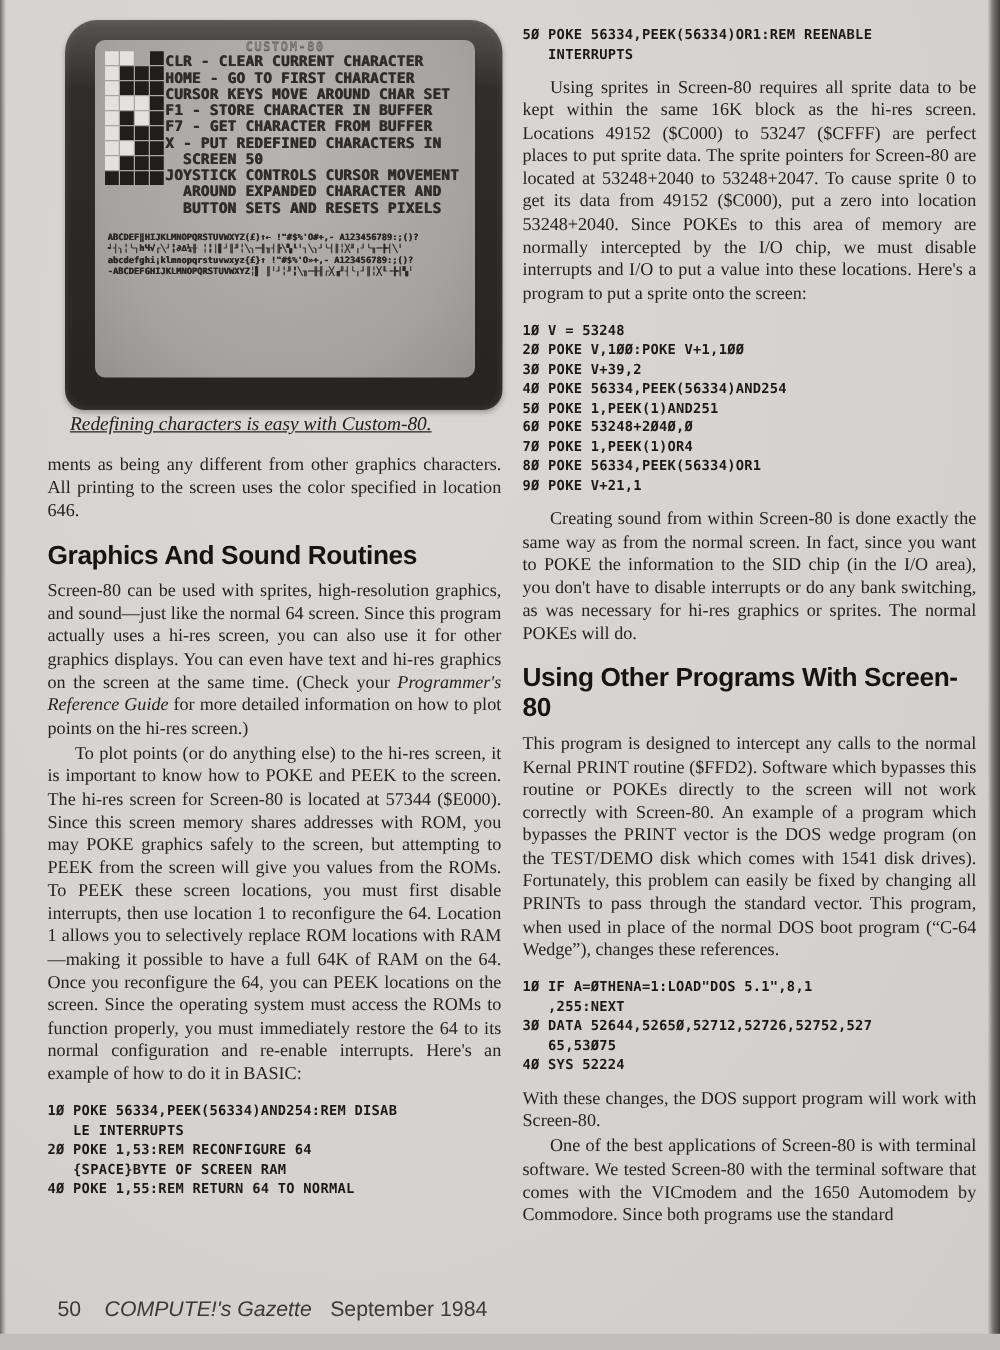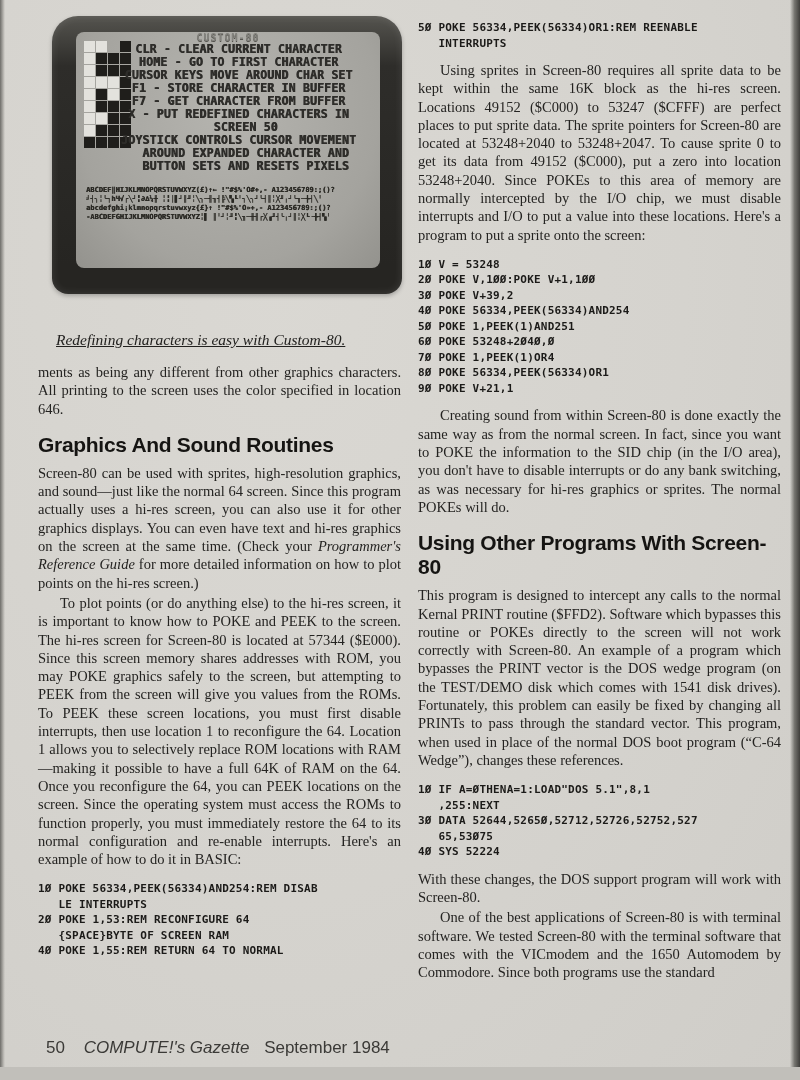--- a/index.html
+++ b/index.html
@@ -9,35 +9,35 @@
   .edge-left{position:absolute;left:0;top:0;width:5px;height:100%;
     background:linear-gradient(90deg,#6e6d69,#b9b7b2 70%,rgba(185,183,178,0));}
   .edge-right{position:absolute;right:0;top:0;width:10px;height:100%;
     background:linear-gradient(270deg,#3e3d3a,#767570 55%,rgba(200,198,193,0));}
   .bottom-band{position:absolute;left:0;bottom:0;width:100%;height:13px;background:#c1bfba;}
   .col{position:absolute;top:14px;width:363px;}
   .col-left{left:38px;}
   .col-right{left:418px;top:20px;}
   
   .photo{position:relative;height:304px;margin-bottom:8px;}
-  .monitor{position:absolute;left:14px;top:2px;width:350px;height:278px;
+  .monitor{position:absolute;left:14px;top:2px;width:350px;height:312px;
     background:linear-gradient(#55544f,var(--bezel,#2e2d2a) 18%,#262522 90%);
     border-radius:26px 26px 16px 16px;box-shadow:inset 0 0 8px rgba(255,255,255,.12), 0 2px 4px rgba(0,0,0,.25);}
   .screen{position:absolute;left:24px;right:22px;top:16px;bottom:26px;border-radius:8px;overflow:hidden;
     background:radial-gradient(ellipse at 50% 32%, #b5b4af, var(--screen,#a4a39e) 70%, #93928d);}
   .screen-title{position:absolute;top:0;left:0;width:100%;text-align:center;
     font:bold 10px "DejaVu Sans Mono",monospace;letter-spacing:1px;color:#83827d;
     text-shadow:0 1px 0 #55544f;}
   .pixel-grid{position:absolute;left:8px;top:9px;display:grid;grid-template-columns:repeat(4,11px);gap:1px;}
   .cell{width:11px;height:11px;}
   .cell.w{background:#e3e2dd;}
   .cell.b{background:#1f1e1b;}
   .cell.e{background:transparent;}
-  .menu{position:absolute;left:45px;top:11px;font:bold 11.5px "DejaVu Sans Mono",monospace;
-    color:var(--screen_ink,#2e2d2a);text-align:center;}
+  .menu{position:absolute;left:56px;top:11px;font:bold 11.5px "DejaVu Sans Mono",monospace;
+    color:var(--screen_ink,#2e2d2a);}
   .menu div{white-space:pre;line-height:13px;letter-spacing:.2px;text-shadow:.6px 0 0 currentColor;}
   .charset{position:absolute;left:10px;right:6px;top:154px;font:bold 7px "DejaVu Sans Mono",monospace;
     color:#2a2924;filter:blur(.2px);overflow:hidden;}
   .charset div{white-space:pre;line-height:9px;overflow:hidden;text-shadow:.4px 0 0 currentColor;}
   .caption{font-style:italic;font-size:15.5px;line-height:19px;margin:12px 0 14px 18px;color:#22211f;text-decoration:underline;}
   
   .para{font-size:14.5px;line-height:18.3px;text-align:justify;margin:0 0 2px 0;}
   .para.indent{text-indent:22px;}
   .h2{font-family:"Liberation Sans",sans-serif;font-weight:bold;font-size:21px;line-height:24px;
     letter-spacing:-.3px;color:#151412;margin:15px 0 7px 0;}

